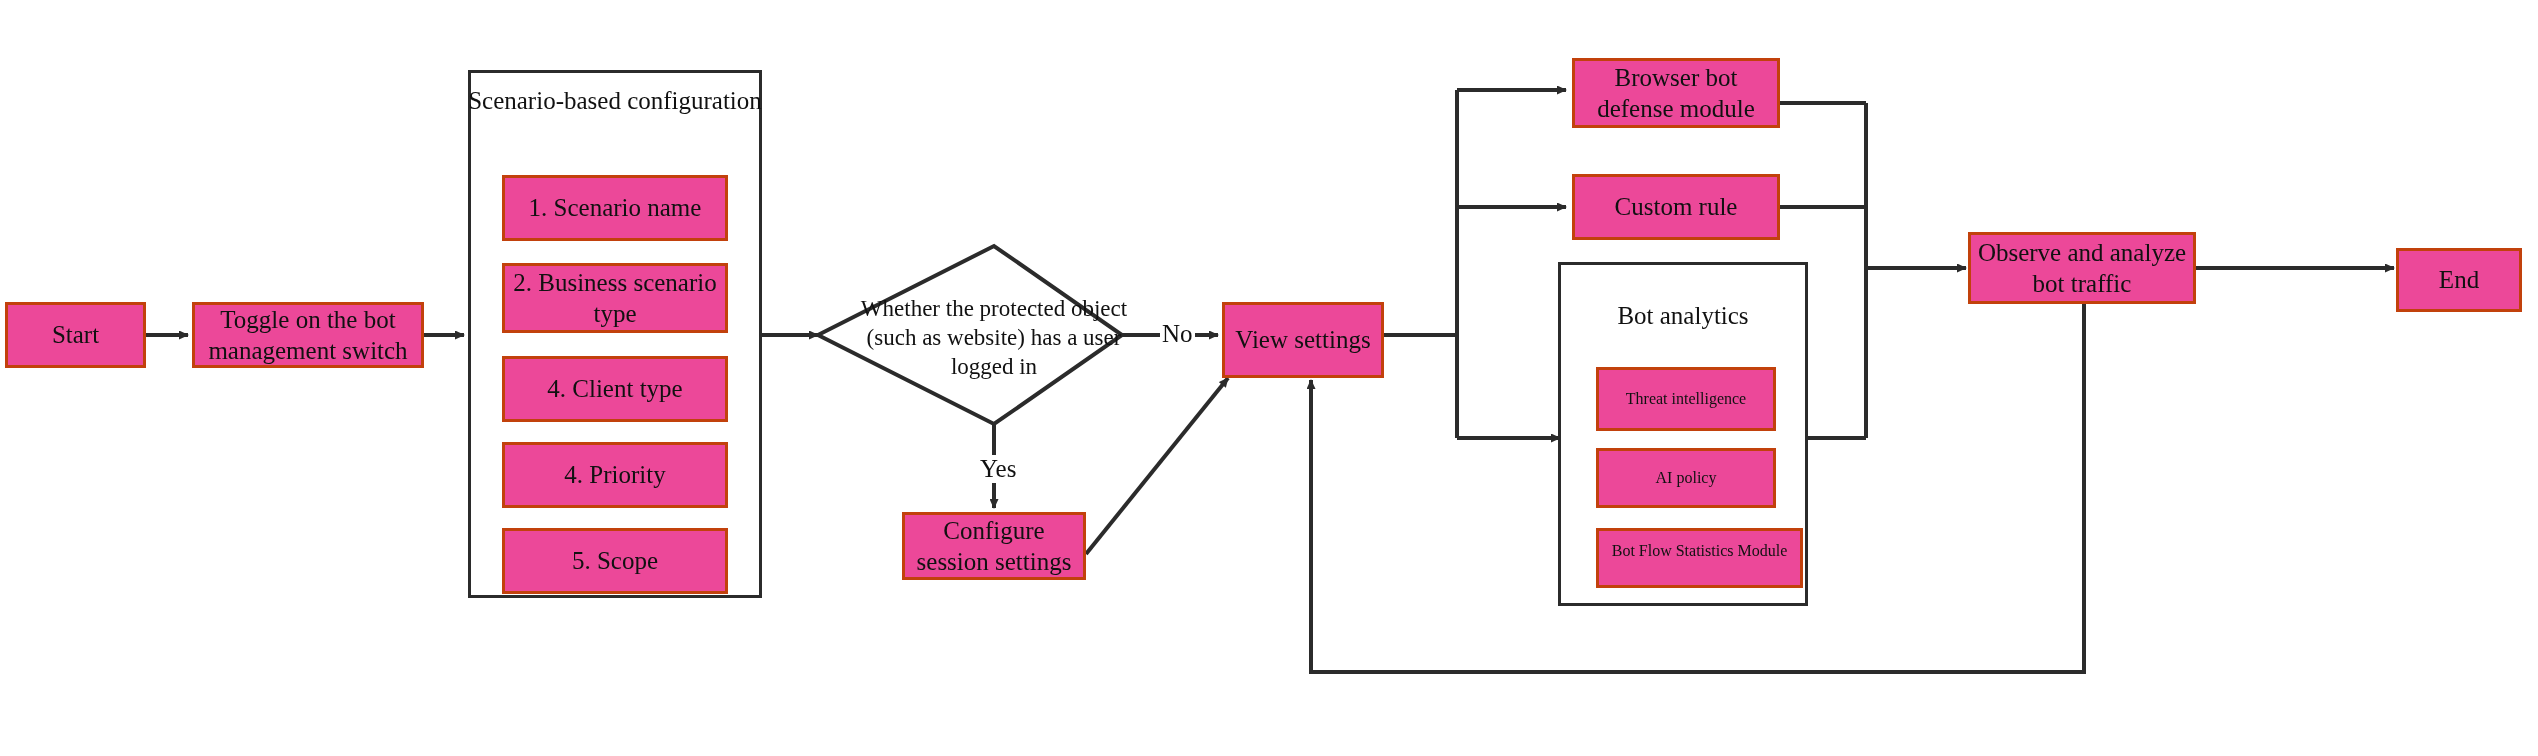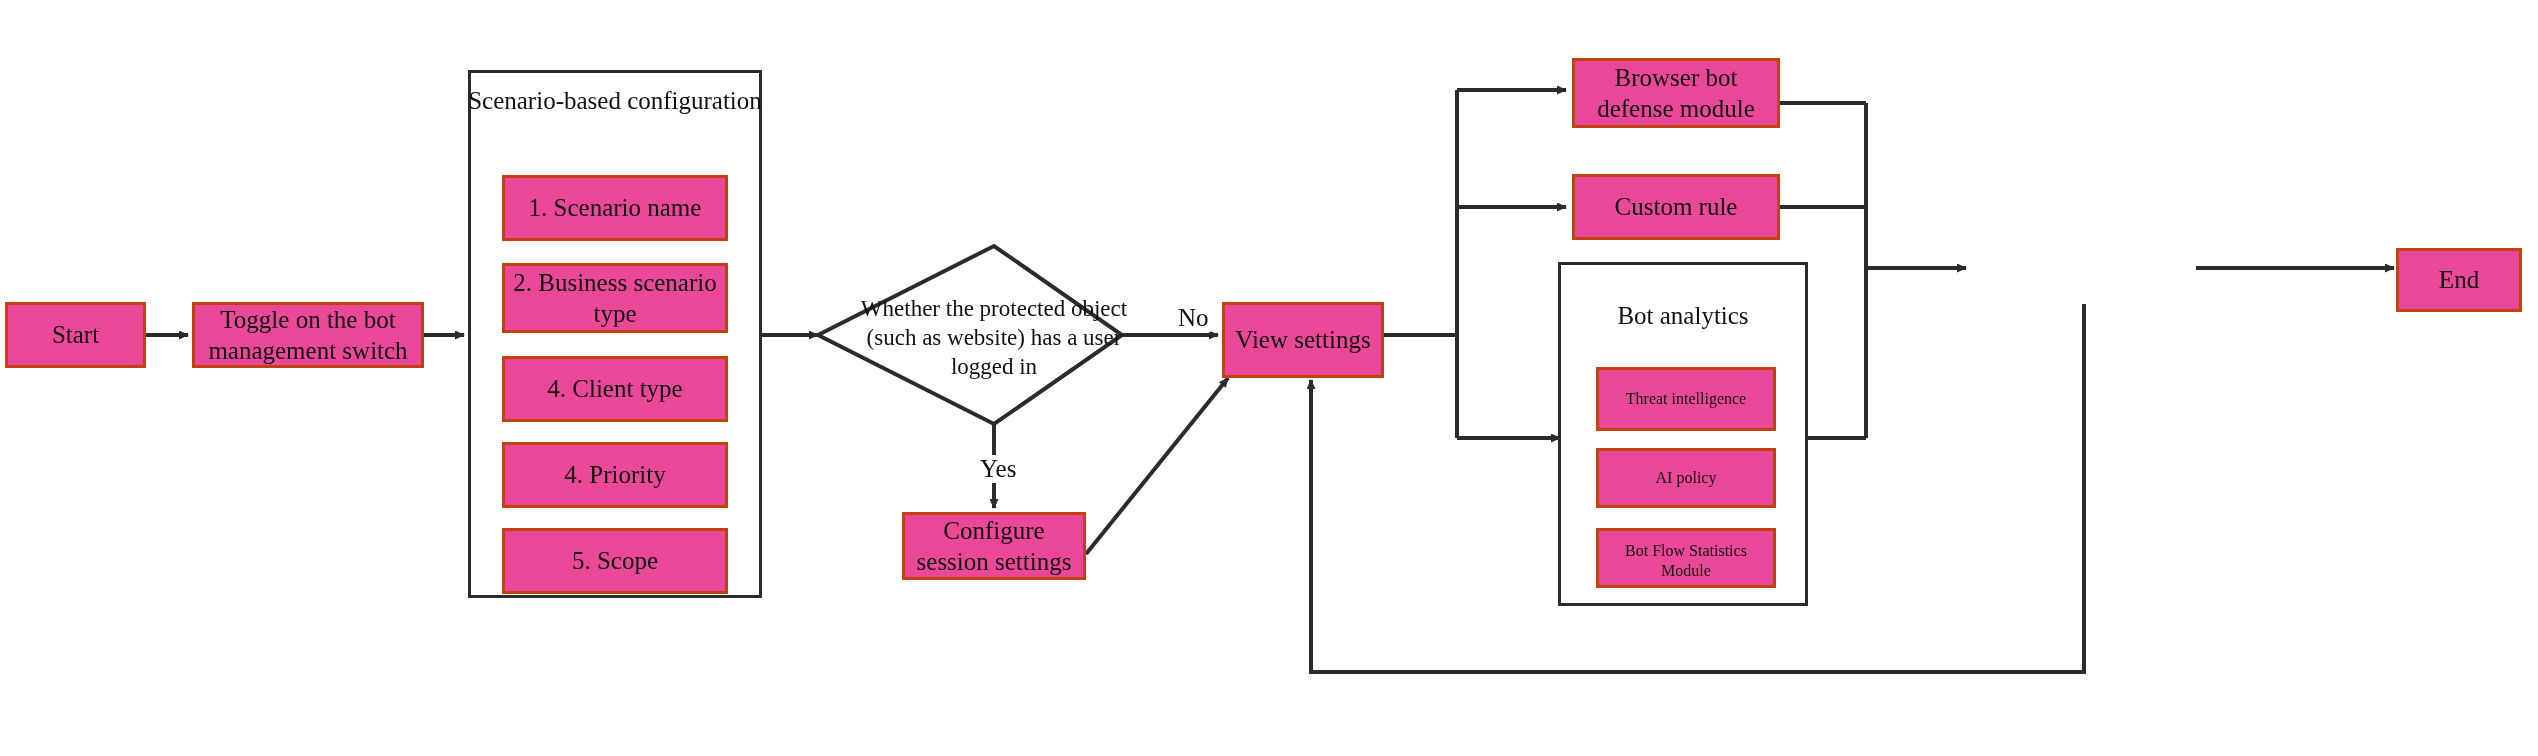--- a/index.html
+++ b/index.html
@@ -158,21 +158,21 @@
   </div>
 
   <div class="group-title f23" style="left:842px; top:295px; width:304px;">
     <span>Whether the protected object (such as website) has a user logged in</span>
   </div>
 
   <div class="edge-label f25" style="left:978px; top:455px;">
     <span>Yes</span>
   </div>
 
-  <div class="edge-label f25" style="left:1160px; top:304px;margin-left:16px;">
+  <div class="edge-label f25" style="left:1160px; top:320px;">
     <span>No</span>
   </div>
 
   <div class="node f25" style="left:902px; top:512px; width:184px; height:68px;">
     <span class="node-label">Configure session settings</span>
   </div>
 
   <div class="node f25" style="left:1222px; top:302px; width:162px; height:76px;">
     <span class="node-label">View settings</span>
   </div>
@@ -189,22 +189,25 @@
   <div class="group-title f25" style="left:1558px; top:300px; width:250px;">
     <span>Bot analytics</span>
   </div>
 
   <div class="node f24" style="left:1596px; top:367px; width:180px; height:64px;">
     <span class="node-label">Threat intelligence</span>
   </div>
   <div class="node f24" style="left:1596px; top:448px; width:180px; height:60px;">
     <span class="node-label">AI policy</span>
   </div>
-  <div class="node f24" style="left:1596px; top:528px; width:180px; height:60px; overflow:visible; align-items:flex-start;">
+  <div class="node f24" style="left:1596px; top:528px; width:207px; height:60px; overflow:visible; align-items:flex-start;">
     <span class="overflow-label">Bot Flow Statistics Module</span>
   </div>
 
+  <div class="node f25" style="left:1968px; top:232px; width:228px; height:72px;">
+    <span class="node-label">Observe and analyze bot traffic</span>
+  </div>
 
   <div class="node f25" style="left:2396px; top:236px; width:126px; height:64px;margin-top:12px;">
     <span class="node-label">End</span>
   </div>
 
 </div>
 
 </body></html>

